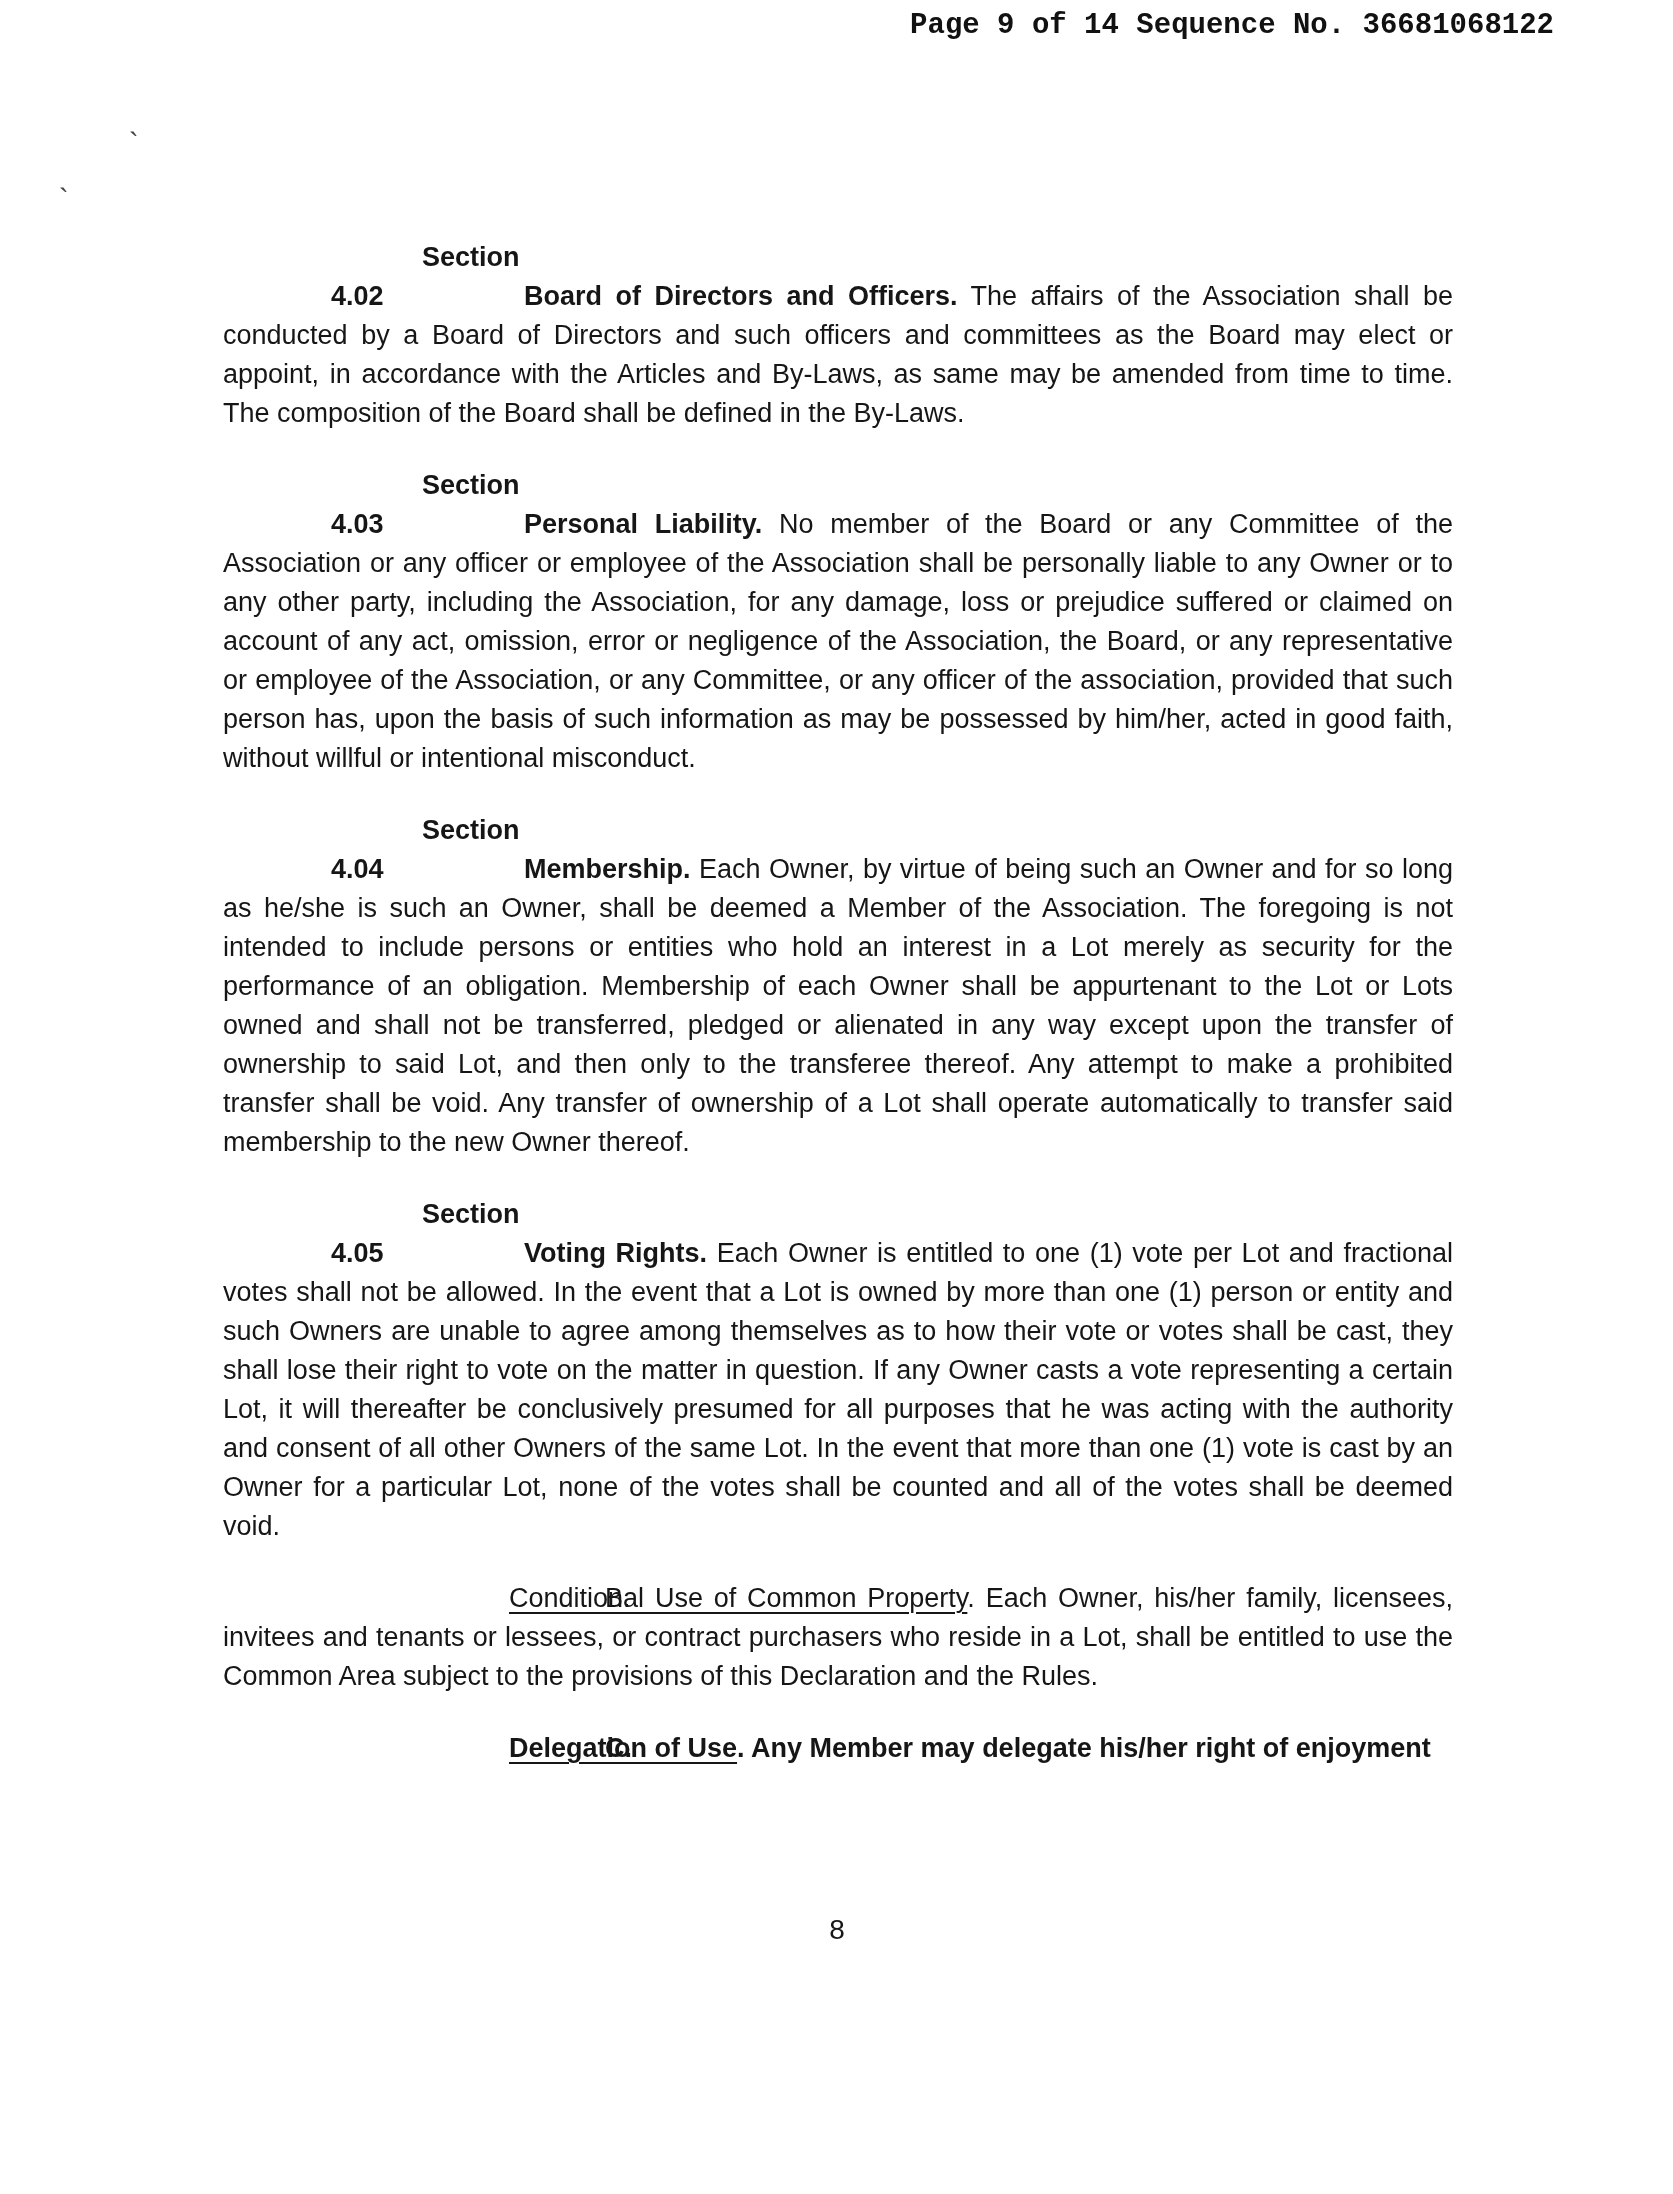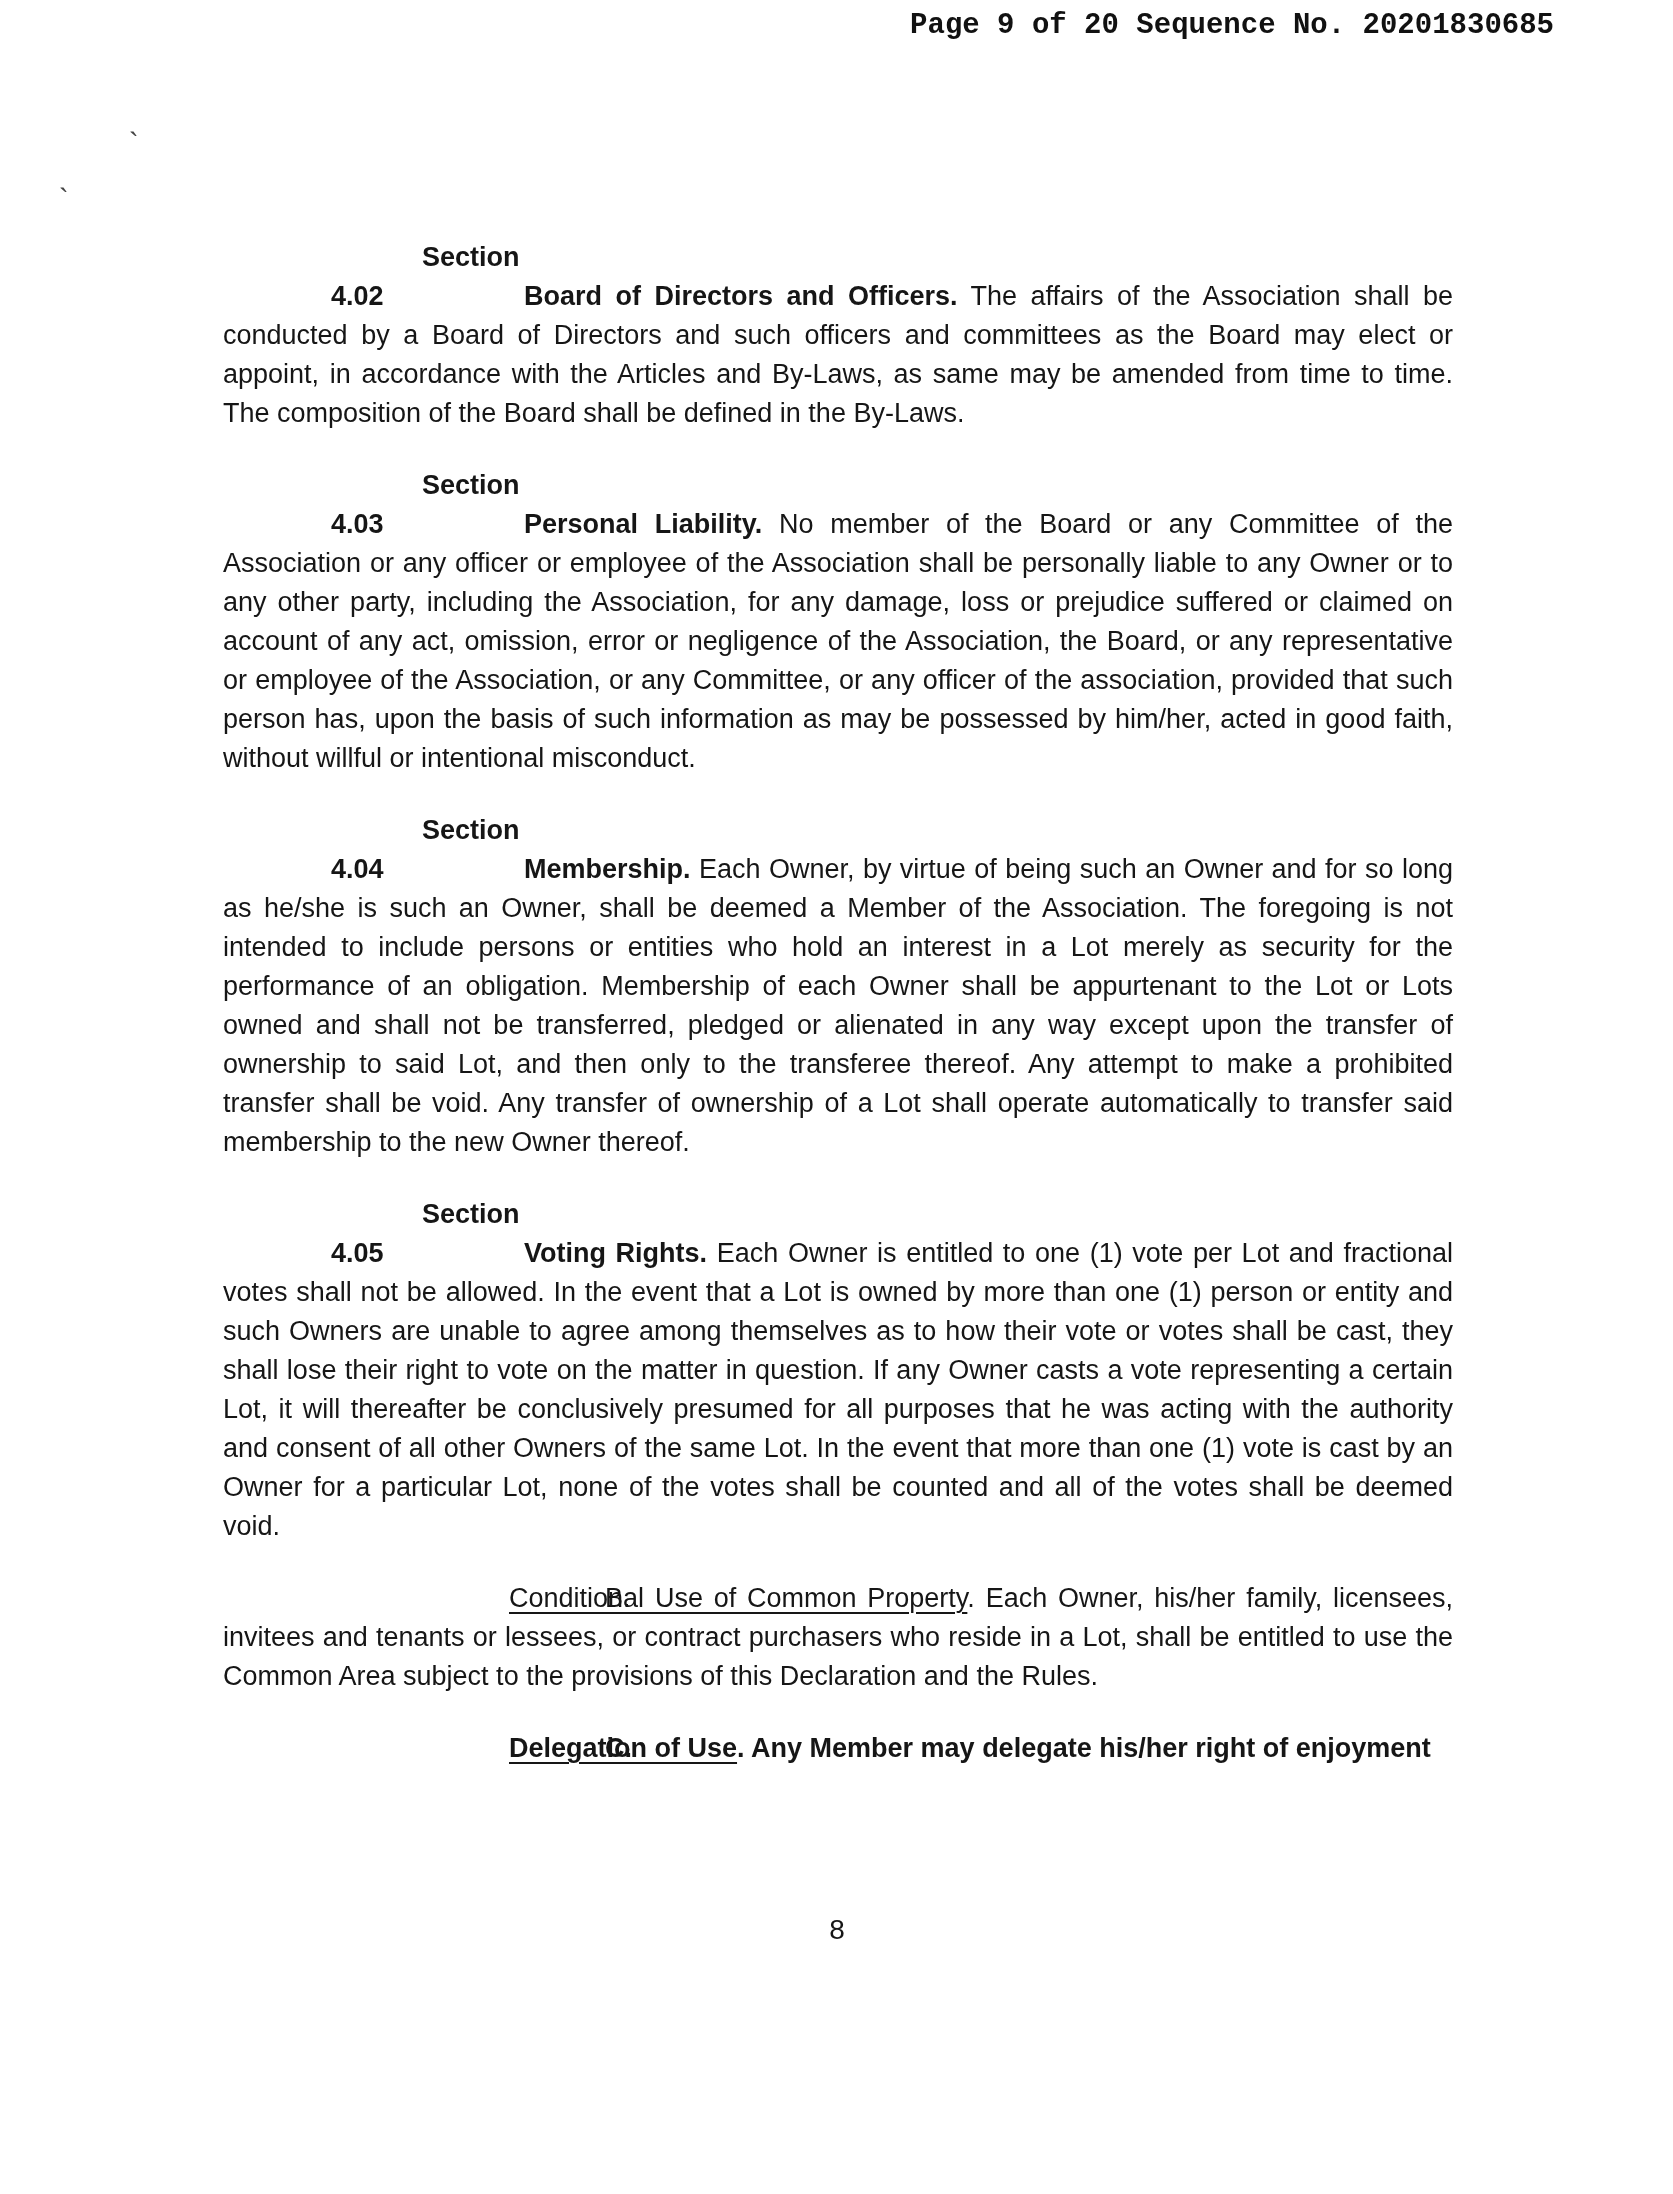--- a/index.html
+++ b/index.html
@@ -71,21 +71,21 @@
     top: 1914px;
     width: 100%;
     text-align: center;
     font-size: 28px;
     color: #161616;
   }
 </style>
 </head>
 <body>
 
-<div class="page-header">Page 9 of 20 Sequence No. 20201830685</div>
+<div class="page-header">Page 9 of 14 Sequence No. 36681068122</div>
 
 <span class="scan-mark m1">`</span>
 <span class="scan-mark m2">`</span>
 
 <div class="content">
 
   <p class="section"><span class="slabel">Section 4.02</span><span class="stitle">Board of Directors and Officers.</span><span> The affairs of the Association shall be conducted by a Board of Directors and such officers and committees as the Board may elect or appoint, in accordance with the Articles and By-Laws, as same may be amended from time to time. The composition of the Board shall be defined in the By-Laws.</span></p>
 
   <p class="section"><span class="slabel">Section 4.03</span><span class="stitle">Personal Liability.</span><span> No member of the Board or any Committee of the Association or any officer or employee of the Association shall be personally liable to any Owner or to any other party, including the Association, for any damage, loss or prejudice suffered or claimed on account of any act, omission, error or negligence of the Association, the Board, or any representative or employee of the Association, or any Committee, or any officer of the association, provided that such person has, upon the basis of such information as may be possessed by him/her, acted in good faith, without willful or intentional misconduct.</span></p>
 

